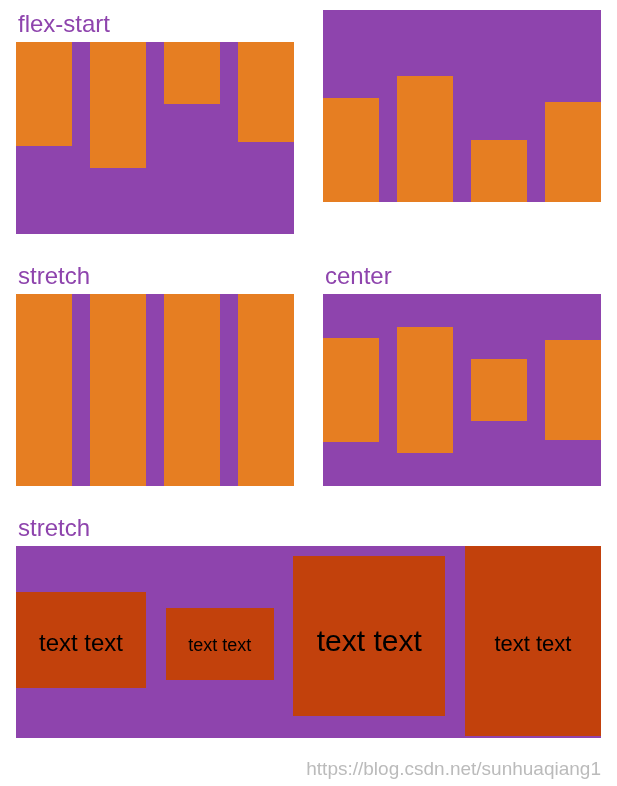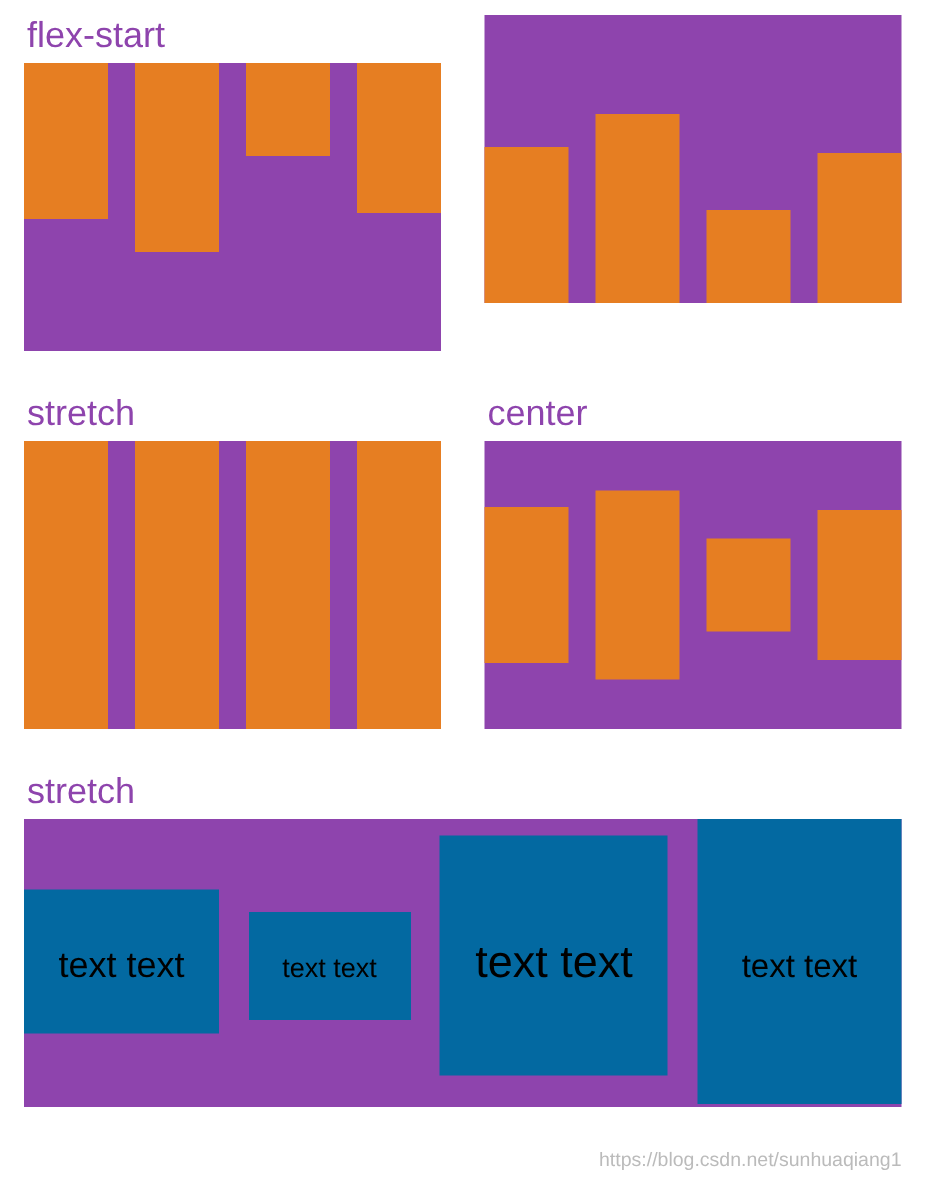--- a/index.html
+++ b/index.html
@@ -59,36 +59,36 @@
   .s1 { width: 56px; height: 104px; }
   .s2 { width: 56px; height: 126px; }
   .s3 { width: 56px; height: 62px; }
   .s4 { width: 56px; height: 100px; }
 
   
   .st { width: 56px; }
 
   
   .b-item {
-    background: #0369a1;
+    background: #c2410c;
     display: flex;
     align-items: center;
     justify-content: center;
     color: #000;
   }
   .b1 { width: 130px; height: 96px; font-size: 24px; padding-top: 6px; }
   .b2 { width: 108px; height: 72px; font-size: 18px; padding-top: 4px; }
   .b3 { width: 152px; height: 160px; font-size: 30px; padding-top: 10px; }
   .b4 { width: 136px; height: 190px; font-size: 22px; padding-top: 6px; }
 
   .watermark {
     position: absolute;
     right: 16px;
     bottom: 6px;
-    font-size: 13px;
+    font-size: 19px;
     color: #bbbbbb;
     font-family: Arial, sans-serif;
   }
 </style>
 </head>
 <body>
 
 <div class="wrap">
 
   <div class="row">

